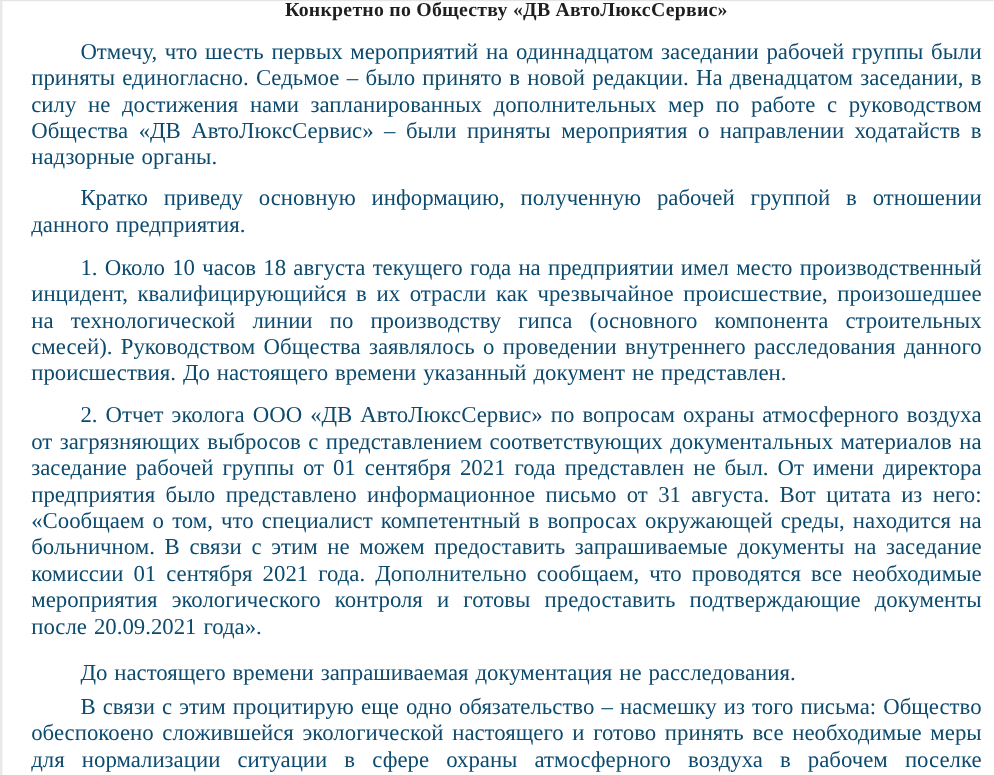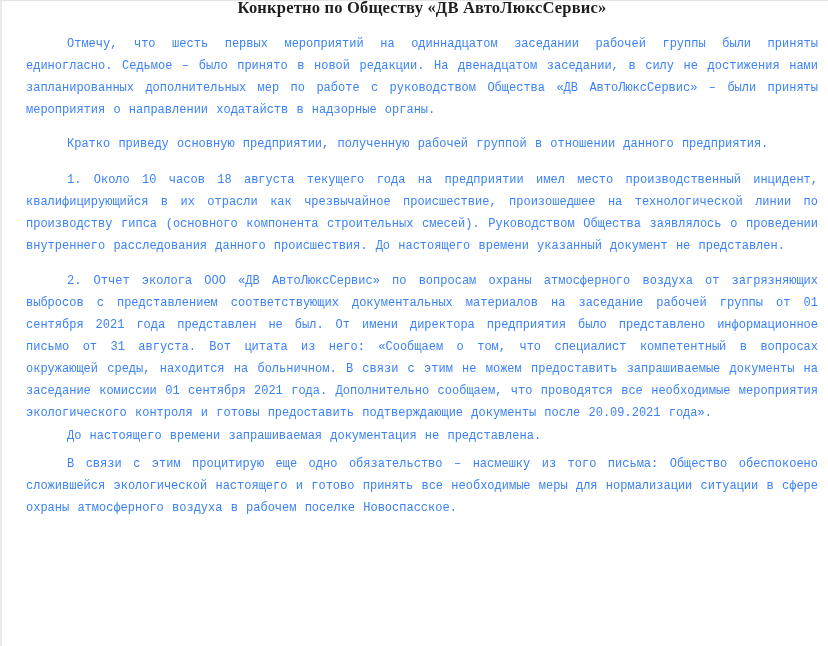--- a/index.html
+++ b/index.html
@@ -27,43 +27,42 @@
     margin: -4px 0 14px 0;
     font-size: 16.5px;
     line-height: 22px;
     font-weight: bold;
     text-align: center;
     color: #1f1f1f;
     letter-spacing: 0.2px;
   }
   .doc-body p {
     margin: 0 0 13px 0;
-    font-size: 12px;
+    font-size: 19px;
     line-height: 22px;
-    color: #3b82f6;
+    color: #0c4a6e;
     text-align: justify;
     text-align-last: left;
     text-indent: 41px;
     word-spacing: 1px;
-    font-family: Liberation Mono, monospace;
   }
   .doc-body p:nth-of-type(1) { margin-bottom: 12px; }
   .doc-body p:nth-of-type(2) { margin-bottom: 14px; }
   .doc-body p:nth-of-type(3) { }
-  .doc-body p:nth-of-type(4) { margin-bottom: 1px; }
+  .doc-body p:nth-of-type(4) { margin-bottom: 17px; }
   .doc-body p:nth-of-type(5) { margin-bottom: 6px; }
   .doc-body p:nth-of-type(6) { margin-bottom: 10px; }
   .doc-body p:nth-of-type(7) { margin-bottom: 0; }
 </style>
 </head>
 <body>
 
 <div class="page">
   <h1 class="doc-title">Конкретно по Обществу «ДВ АвтоЛюксСервис»</h1>
   <div class="doc-body">
       <p>Отмечу, что шесть первых мероприятий на одиннадцатом заседании рабочей группы были приняты единогласно. Седьмое – было принято в новой редакции. На двенадцатом заседании, в силу не достижения нами запланированных дополнительных мер по работе с руководством Общества «ДВ АвтоЛюксСервис» – были приняты мероприятия о направлении ходатайств в надзорные органы.</p>
-      <p>Кратко приведу основную предприятии, полученную рабочей группой в отношении данного предприятия.</p>
+      <p>Кратко приведу основную информацию, полученную рабочей группой в отношении данного предприятия.</p>
       <p>1. Около 10 часов 18 августа текущего года на предприятии имел место производственный инцидент, квалифицирующийся в их отрасли как чрезвычайное происшествие, произошедшее на технологической линии по производству гипса (основного компонента строительных смесей). Руководством Общества заявлялось о проведении внутреннего расследования данного происшествия. До настоящего времени указанный документ не представлен.</p>
       <p>2. Отчет эколога ООО «ДВ АвтоЛюксСервис» по вопросам охраны атмосферного воздуха от загрязняющих выбросов с представлением соответствующих документальных материалов на заседание рабочей группы от 01 сентября 2021 года представлен не был. От имени директора предприятия было представлено информационное письмо от 31 августа. Вот цитата из него: «Сообщаем о том, что специалист компетентный в вопросах окружающей среды, находится на больничном. В связи с этим не можем предоставить запрашиваемые документы на заседание комиссии 01 сентября 2021 года. Дополнительно сообщаем, что проводятся все необходимые мероприятия экологического контроля и готовы предоставить подтверждающие документы после 20.09.2021 года».</p>
-      <p>До настоящего времени запрашиваемая документация не представлена.</p>
+      <p>До настоящего времени запрашиваемая документация не расследования.</p>
       <p>В связи с этим процитирую еще одно обязательство – насмешку из того письма: Общество обеспокоено сложившейся экологической настоящего и готово принять все необходимые меры для нормализации ситуации в сфере охраны атмосферного воздуха в рабочем поселке Новоспасское.</p>
     </div>
 </div>
 
 </body></html>

